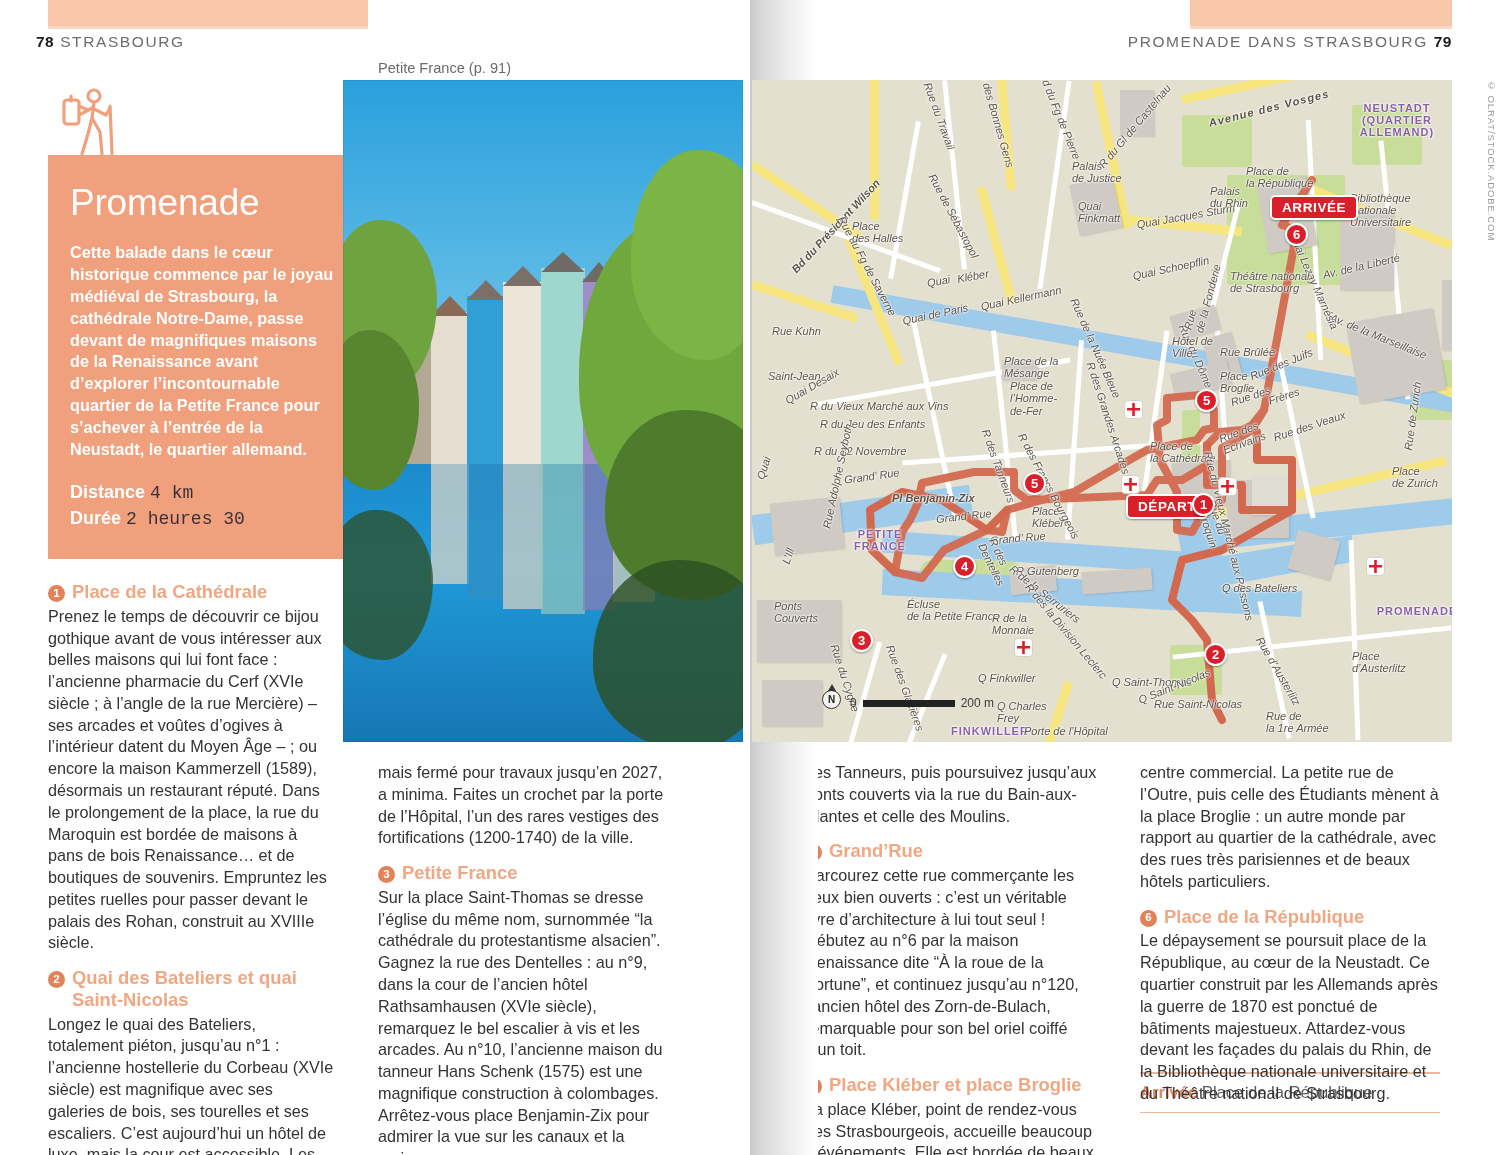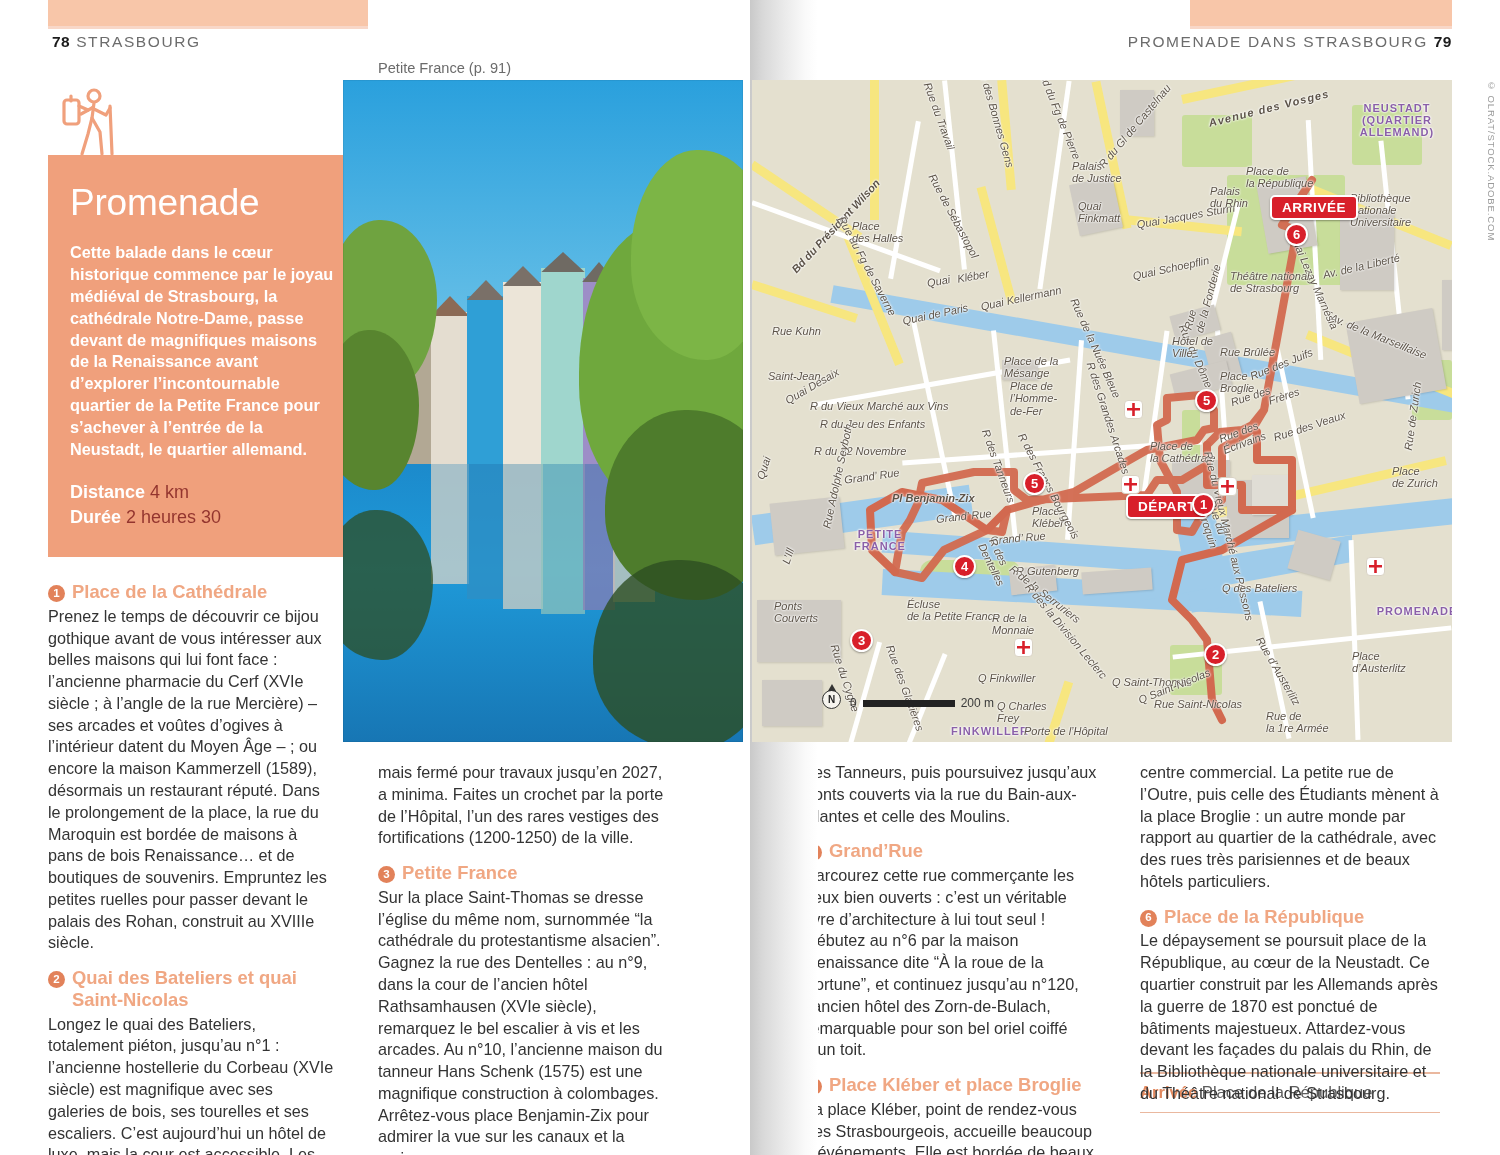--- a/index.html
+++ b/index.html
@@ -15,33 +15,33 @@
   .tab-bar::after{content:"";position:absolute;left:0;right:0;bottom:-3px;height:3px;background:#f3b79a;opacity:.55;}
 
   
   .gutter { position:absolute; top:0; left:750px; width:0px; height:1155px; }
   .gutter-shade{position:absolute;top:0;left:0;width:68px;height:1155px;
      background:linear-gradient(to right,#c9c9c9 0%, #d8d8d8 18%, #eaeaea 50%, #fafafa 82%, #ffffff 100%);}
 
   
   .runhead { position:absolute; top:33px; font-size:15.5px; letter-spacing:1.6px; color:#6c6c6c; }
   .runhead b { color:#1b1b1b; font-weight:700; letter-spacing:0.5px;}
-  .runhead-left { left:52px; }
+  .runhead-left { left:36px; }
   .runhead-right{ right:48px; }
 
   
   .hiker { position:absolute; left:48px; top:84px; width:78px; height:78px; }
 
   
   .intro { position:absolute; left:48px; top:155px; width:315px; background:#f0a07c; padding:28px 26px 26px 22px; }
   .intro h1 { font-size:37px; line-height:1.06; font-weight:400; color:#ffffff; letter-spacing:-0.2px; }
   .intro .lead { margin-top:20px; font-size:16.3px; line-height:1.34; color:#ffffff; font-weight:600; }
   .intro .facts { margin-top:19px; font-size:18px; line-height:1.42; color:#ffffff; }
   .intro .facts b { font-weight:700; }
-  .intro .facts span { color:#7f1d1d; opacity:.82; }
+  .intro .facts span { color:#0f172a; opacity:.82;font-family:Liberation Mono, monospace; }
 
   
   .rulebox { position:absolute; font-size:16.6px; color:#5d5d5d; }
   .rulebox .k { color:#e2895f; font-weight:700; }
   .rulebox .line-t, .rulebox .line-b{ display:block; height:1.6px; background:#eab89f; }
   .rulebox .line-t{ margin-bottom:9px;} .rulebox .line-b{ margin-top:9px;}
   .depart-box { left:48px; top:524px; width:280px; }
   .arrivee-box{ left:1140px; top:1072px; width:300px; }
 
   
@@ -167,21 +167,21 @@
     </div>
     <p>Prenez le temps de découvrir ce bijou gothique avant de vous intéresser aux belles maisons qui lui font face : l’ancienne pharmacie du Cerf (XVIe siècle ; à l’angle de la rue Mercière) – ses arcades et voûtes d’ogives à l’intérieur datent du Moyen Âge – ; ou encore la maison Kammerzell (1589), désormais un restaurant réputé. Dans le prolongement de la place, la rue du Maroquin est bordée de maisons à pans de bois Renaissance… et de boutiques de souvenirs. Empruntez les petites ruelles pour passer devant le palais des Rohan, construit au XVIIIe siècle.</p>
     <div class="poi">
       <span class="num">2</span>
       <span>Quai des Bateliers et quai Saint-Nicolas</span>
     </div>
     <p>Longez le quai des Bateliers, totalement piéton, jusqu’au n°1 : l’ancienne hostellerie du Corbeau (XVIe siècle) est magnifique avec ses galeries de bois, ses tourelles et ses escaliers. C’est aujourd’hui un hôtel de luxe, mais la cour est accessible. Les superbes maisons des nos 23-25 du quai Saint-Nicolas hébergent le Musée alsacien, passionnant,</p>
   </div>
 
   <div class="col col2">
-    <p>mais fermé pour travaux jusqu’en 2027, a minima. Faites un crochet par la porte de l’Hôpital, l’un des rares vestiges des fortifications (1200-1250) de la ville.</p>
+    <p>mais fermé pour travaux jusqu’en 2027, a minima. Faites un crochet par la porte de l’Hôpital, l’un des rares vestiges des fortifications (1200-1740) de la ville.</p>
     <div class="poi">
       <span class="num">3</span>
       <span>Petite France</span>
     </div>
     <p>Sur la place Saint-Thomas se dresse l’église du même nom, surnommée “la cathédrale du protestantisme alsacien”. Gagnez la rue des Dentelles : au n°9, dans la cour de l’ancien hôtel Rathsamhausen (XVIe siècle), remarquez le bel escalier à vis et les arcades. Au n°10, l’ancienne maison du tanneur Hans Schenk (1575) est une magnifique construction à colombages. Arrêtez-vous place Benjamin-Zix pour admirer la vue sur les canaux et la maison</p>
   </div>
 
   <div class="col col3">
     <p>des Tanneurs, puis poursuivez jusqu’aux ponts couverts via la rue du Bain-aux-Plantes et celle des Moulins.</p>
     <div class="poi">

